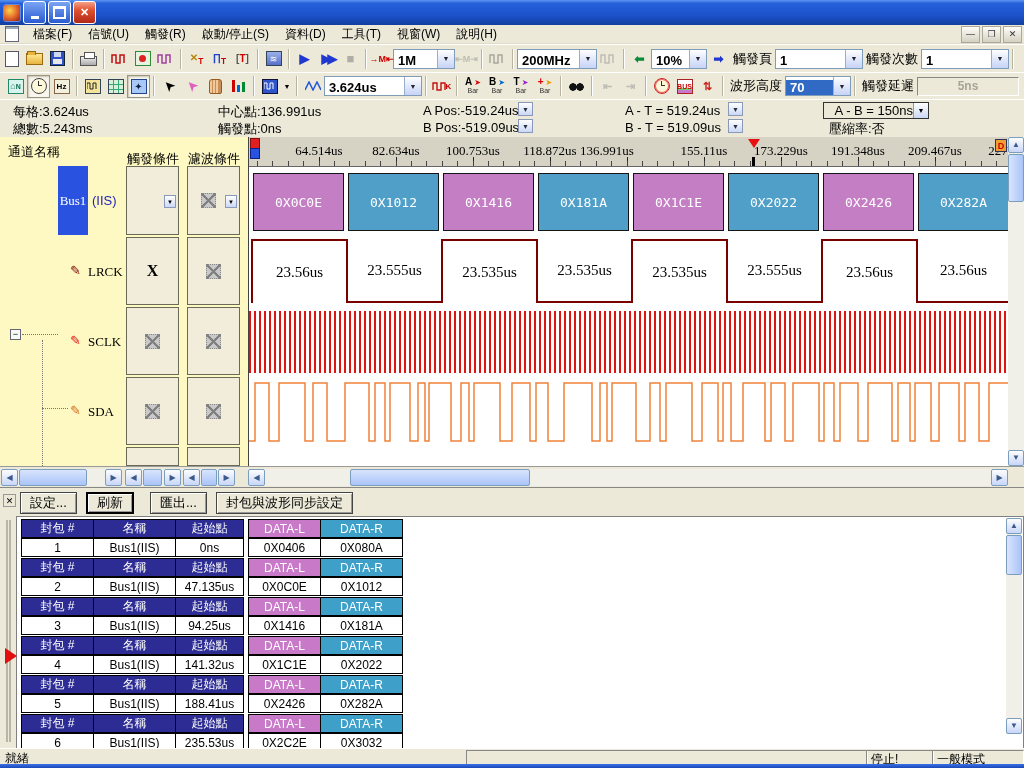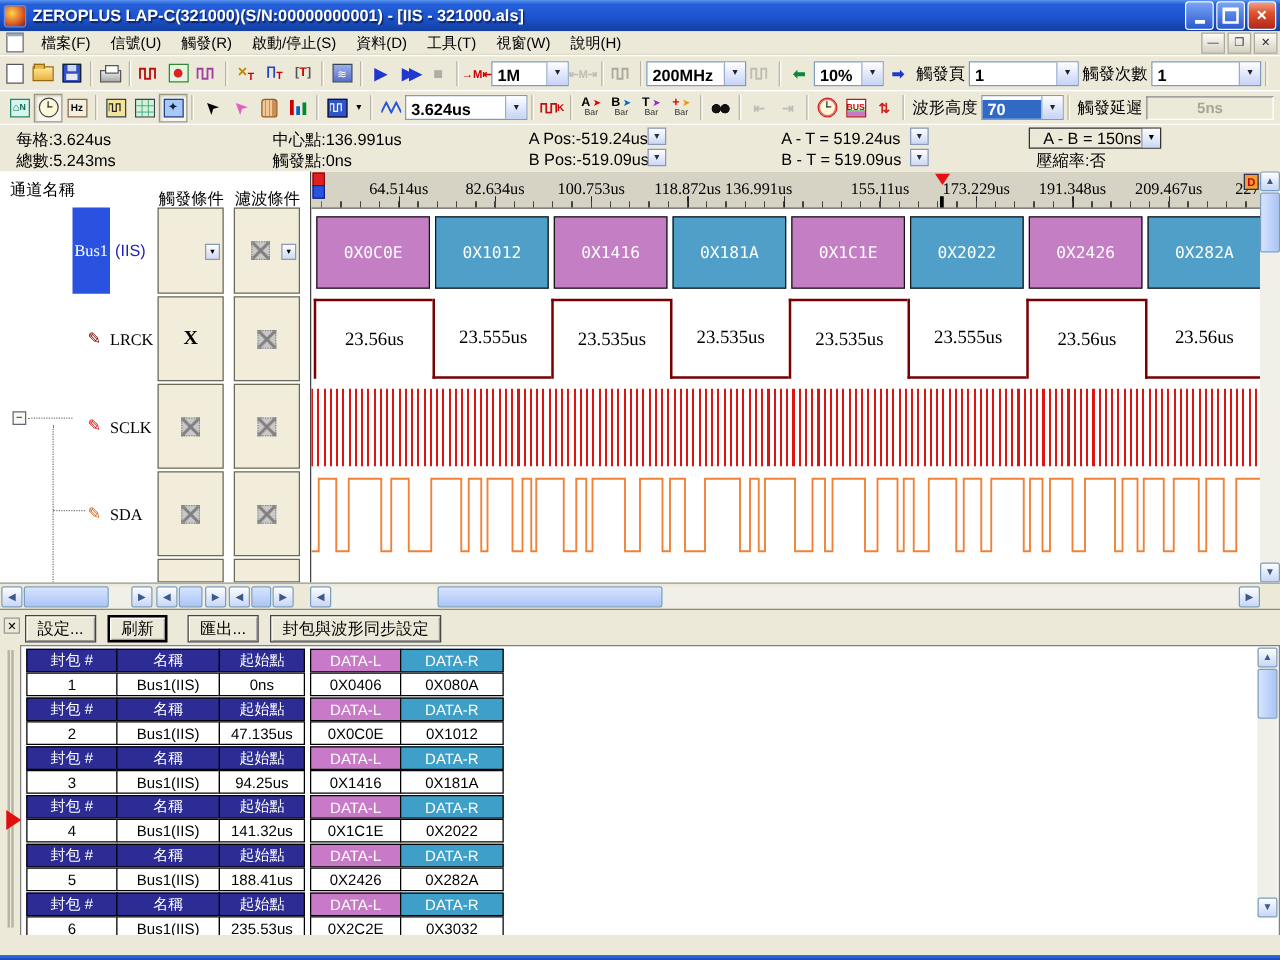--- a/index.html
+++ b/index.html
@@ -80,21 +80,21 @@
     font-size:13px;box-sizing:border-box}
   .inf{position:absolute;white-space:nowrap}
   .dda{position:absolute;width:15px;height:14px;background:linear-gradient(#fefefe,#ccd8f4);
     border:1px solid #8899bb;display:flex;align-items:center;justify-content:center;font-size:7px;color:#234;box-sizing:border-box}
   .abbox{position:absolute;left:823px;top:2px;width:106px;height:17px;border:1px solid #333;background:#ece9d8;
     display:flex;align-items:center;box-sizing:border-box}
   .abbox .tx{flex:1;text-align:right}
   .abbox .ca{width:14px;align-self:stretch;background:linear-gradient(#fefefe,#ccd8f4);border-left:1px solid #8899bb;
     display:flex;align-items:center;justify-content:center;font-size:7px}
   
-  .main{position:absolute;top:137px;left:0;width:1024px;height:414px;background:#ffffff;overflow:hidden}
+  .main{position:absolute;top:137px;left:0;width:1024px;height:414px;background:#fef9c3;overflow:hidden}
   .colhdr{position:absolute;font-size:13px}
   .cell{position:absolute;background:#f1edda;border:1px solid #6a6a58;box-sizing:border-box;
     display:flex;align-items:center;justify-content:center}
   .chk{width:15px;height:15px;border:1px dotted #888;background:#c9c9c9;position:relative;box-sizing:border-box;
     background-image:linear-gradient(45deg,transparent 42%,#808080 45%,#808080 55%,transparent 58%),
                      linear-gradient(135deg,transparent 42%,#808080 45%,#808080 55%,transparent 58%)}
   .cellarrow{position:absolute;right:2px;bottom:26px;width:12px;height:13px;background:linear-gradient(#fefefe,#ccd8f4);
     border:1px solid #8899bb;display:flex;align-items:center;justify-content:center;font-size:6px;box-sizing:border-box}
   .treebox{position:absolute;left:10px;top:192px;width:11px;height:11px;background:#f8f8f4;border:1px solid #667;
     display:flex;align-items:center;justify-content:center;font-size:9px;line-height:9px;box-sizing:border-box}
@@ -177,21 +177,20 @@
     padding:0 4px;white-space:nowrap;box-sizing:content-box}
   .taskedge{position:absolute;top:764px;left:0;width:1024px;height:4px;background:linear-gradient(#3a70e8,#1a48b8)}
 </style>
 </head>
 <body>
 
 <div id="screen">
 
   <div class="titlebar">
     <span class="appicon"></span>
-    <span class="wtitle">ZEROPLUS LAP-C(321000)(S/N:00000000001) - [IIS - 321000.als]</span>
     <span class="wb minmax">
         <span class="minbar"></span>
       </span>
     <span class="wb minmax">
         <span class="maxbox"></span>
       </span>
     <span class="wb close">
         <span>✕</span>
       </span>
   </div>
@@ -760,15 +759,21 @@
       </div>
     </div>
     <span class="pmark"></span>
     <div class="pvs">
       <span class="sbtn" style="left:0;top:0">▲</span>
       <span class="vthumb" style="top:17px;height:40px"></span>
       <span class="sbtn" style="left:0;top:200px">▼</span>
     </div>
   </div>
 
+  <div class="status">
+    <span class="stx" style="left:5px">就緒</span>
+    <span class="sbox" style="left:466px;width:392px"></span>
+    <span class="sbox" style="left:866px;width:58px"><span>停止!</span></span>
+    <span class="sbox" style="left:932px;width:82px"><span>一般模式</span></span>
+  </div>
   <div class="taskedge"></div>
 
 </div>
 
 </body></html>

